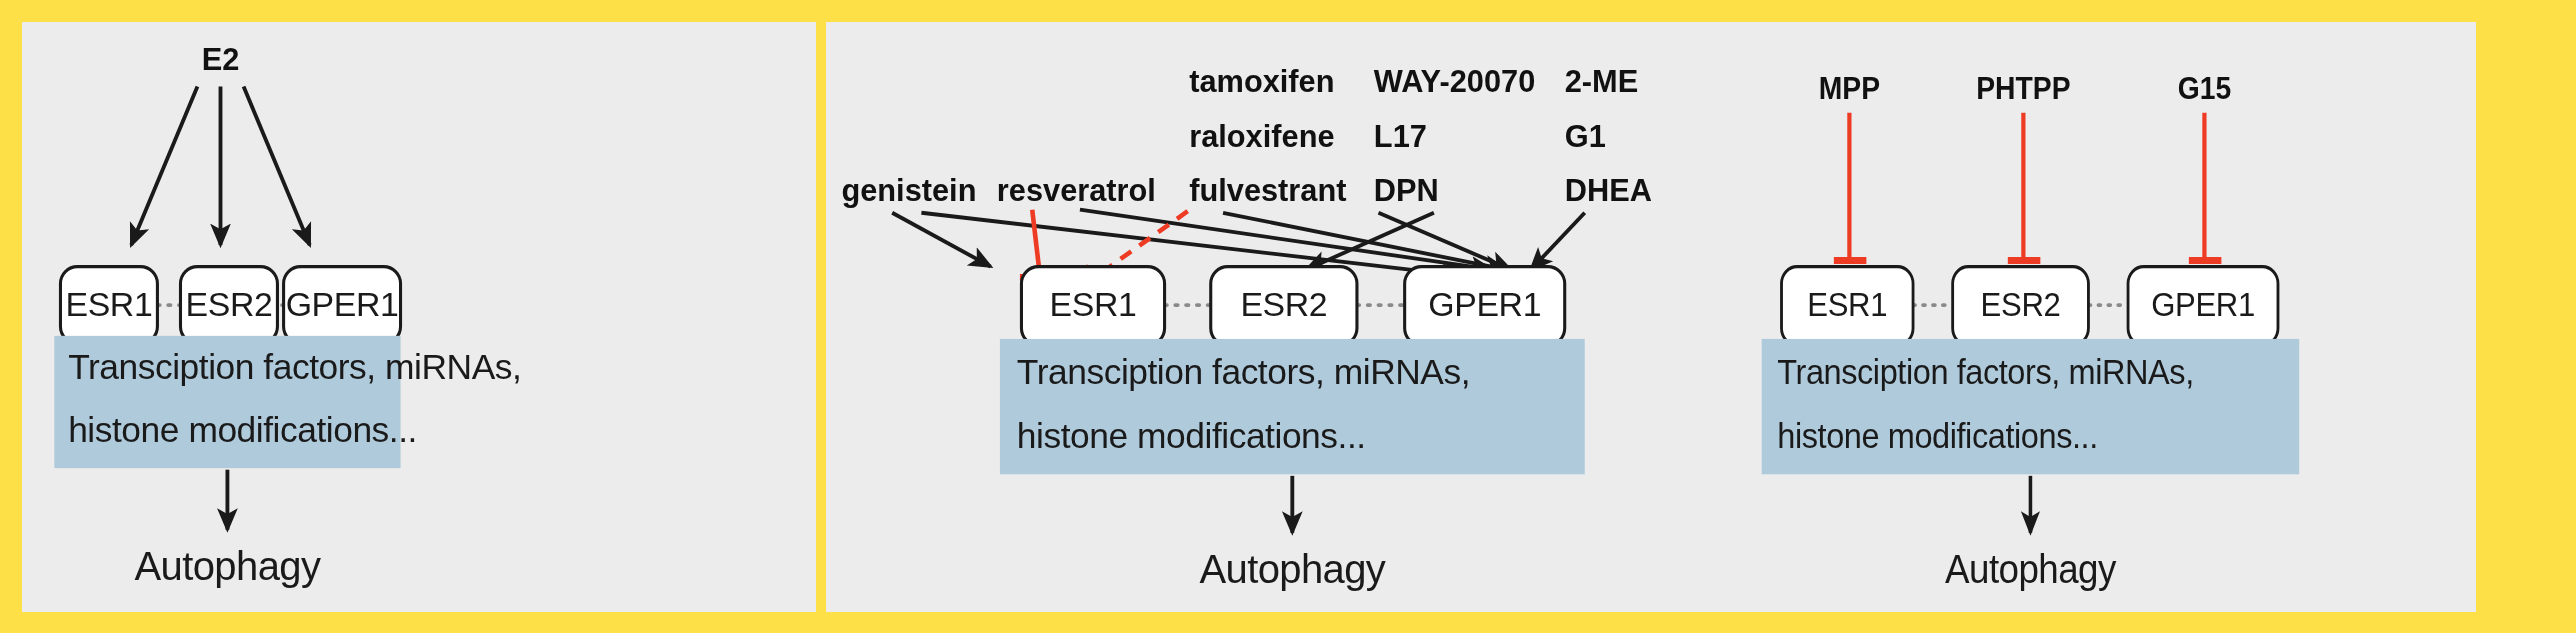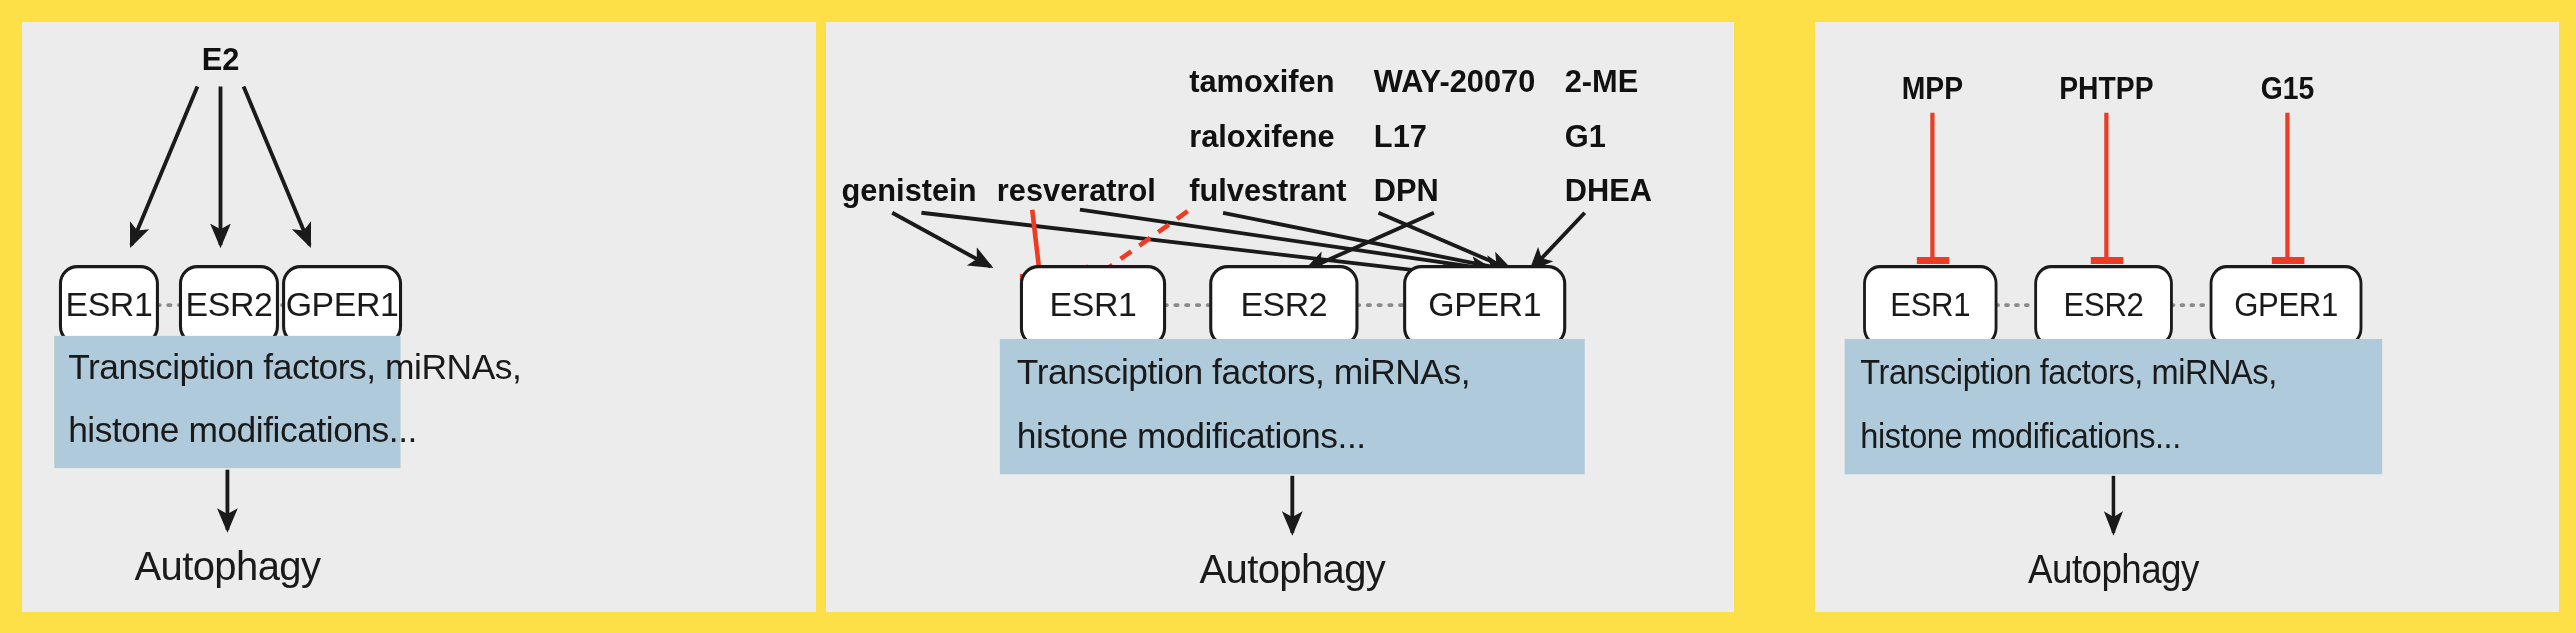--- a/index.html
+++ b/index.html
@@ -2,21 +2,21 @@
 <html style="font-size:12.3px"><head>
 <meta charset="utf-8">
 <style>
   html,body{margin:0;padding:0;background:#ffffff;}
   body{width:2576px;height:634px;overflow:hidden;
        font-family:"Liberation Sans", sans-serif;}
   #figure{position:relative;width:2576px;height:634px;background:#fde047;}
   .panel{position:absolute;top:21.5px;height:590px;background:#ececec;}
   #panel-1{left:21.5px;width:794px;}
   #panel-2{left:826px;width:908px;}
-  #panel-3{left:1815px;width:744px;}
+  #panel-3{left:1732px;width:744px;}
   .panel-svg{position:absolute;left:0;top:0;width:100%;height:100%;overflow:visible;}
   .node-label{font-family:"Liberation Sans", sans-serif;font-size:44px;fill:#1a1a1a;
               text-anchor:middle;dominant-baseline:middle;letter-spacing:-0.5px;}
   .ligand-label{font-family:"Liberation Sans", sans-serif;font-size:40px;fill:#111111;
                 font-weight:bold;dominant-baseline:middle;}
   .ligand-label.center{text-anchor:middle;}
   .ligand-label.start{text-anchor:start;}
   .effector-text{font-family:"Liberation Sans", sans-serif;font-size:46px;fill:#1a1a1a;
                  text-anchor:start;dominant-baseline:middle;letter-spacing:-0.6px;}
   .outcome-label{font-family:"Liberation Sans", sans-serif;font-size:52px;fill:#1a1a1a;

